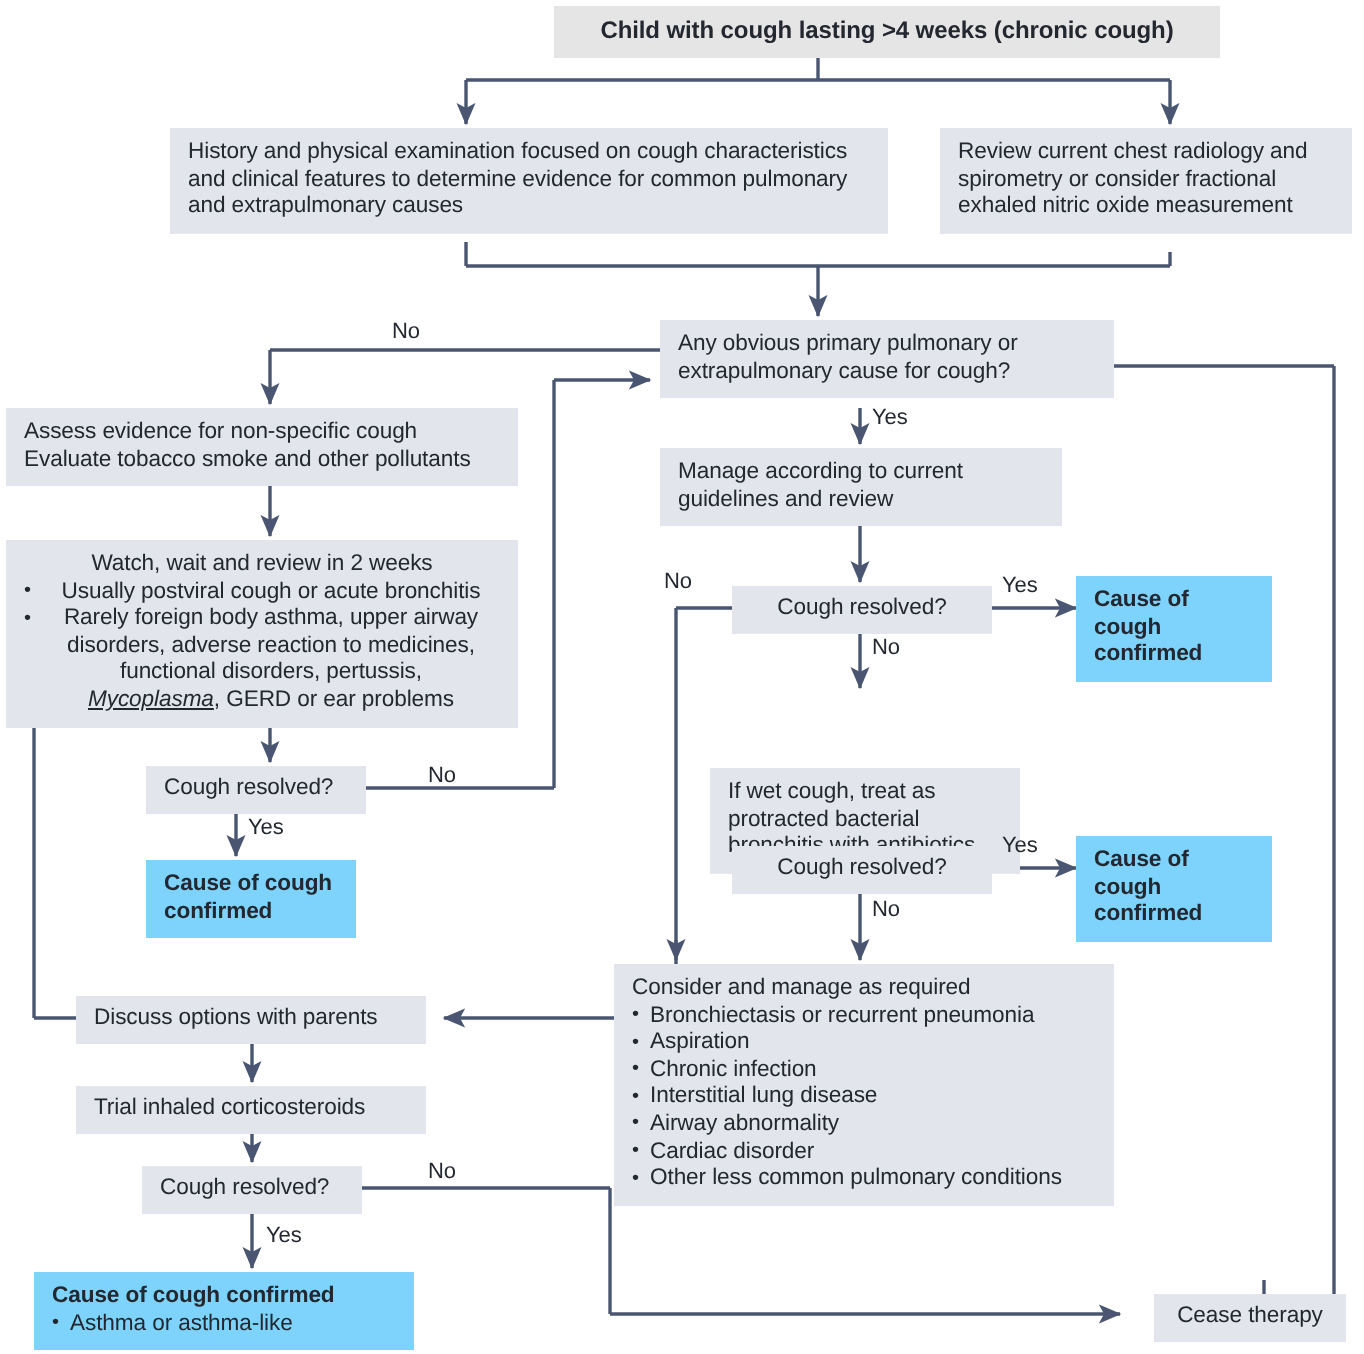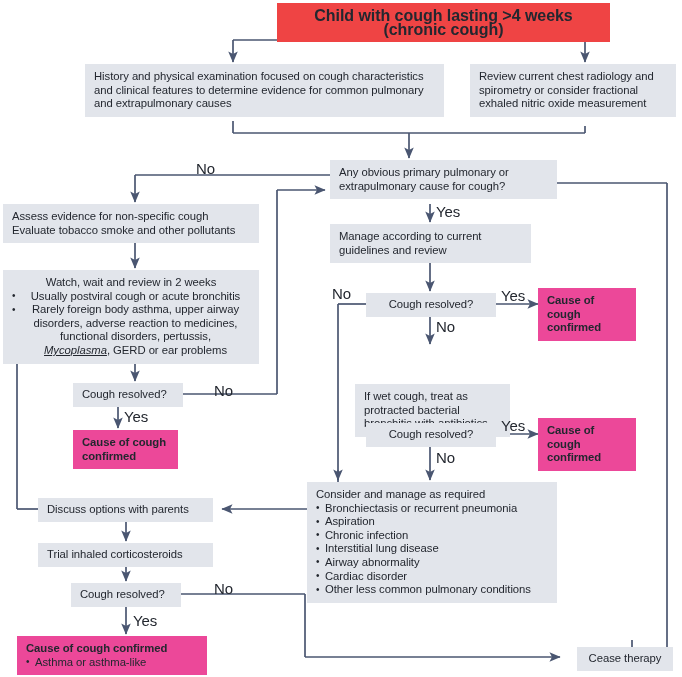--- a/index.html
+++ b/index.html
@@ -17,39 +17,39 @@
   .node{
     position:absolute;
     box-sizing:border-box;
     background:#e2e5eb;
     font-size:11.3px;
     line-height:13.6px;
     color:#23272f;
     padding:6px 9px 6px 9px;
     letter-spacing:-0.05px;
   }
-  .node.dark{background:#ec4899;font-weight:bold;}
-  .node.head{background:#ef4444;font-weight:bold;text-align:center;font-size:16px;}
+  .node.dark{background:#7dd3fc;font-weight:bold;}
+  .node.head{background:#e5e5e5;font-weight:bold;text-align:center;font-size:12px;}
   .node.onel{padding-top:5px;padding-bottom:5px;}
   .node ul{margin:0;padding:0;list-style:none;}
   .node ul li{
     position:relative;padding-left:9px;
   }
   .node ul li:before{
     content:"\2022";position:absolute;left:0;top:-0.5px;font-size:10px;
   }
   .node ul li.cont{padding-left:9px;}
   .node ul li.cont:before{content:"";}
   .ital{font-style:italic;text-decoration:underline;}
   .nodetitle{display:block;}
   .dark .sub{font-weight:normal;}
 
   .elab{
     position:absolute;
-    font-size:15px;
+    font-size:11px;
     color:#23272f;
     white-space:nowrap;
     letter-spacing:-0.05px;
   }
 </style>
 </head>
 <body>
 
 <div id="chart">
 

